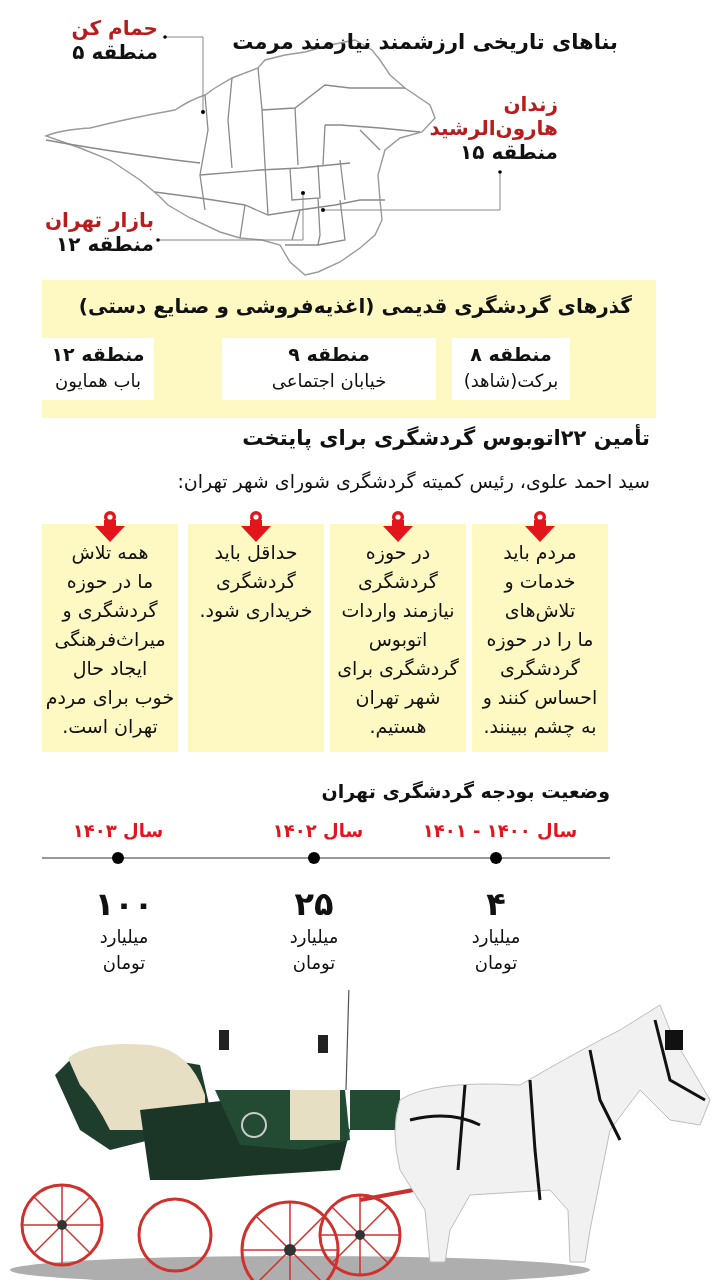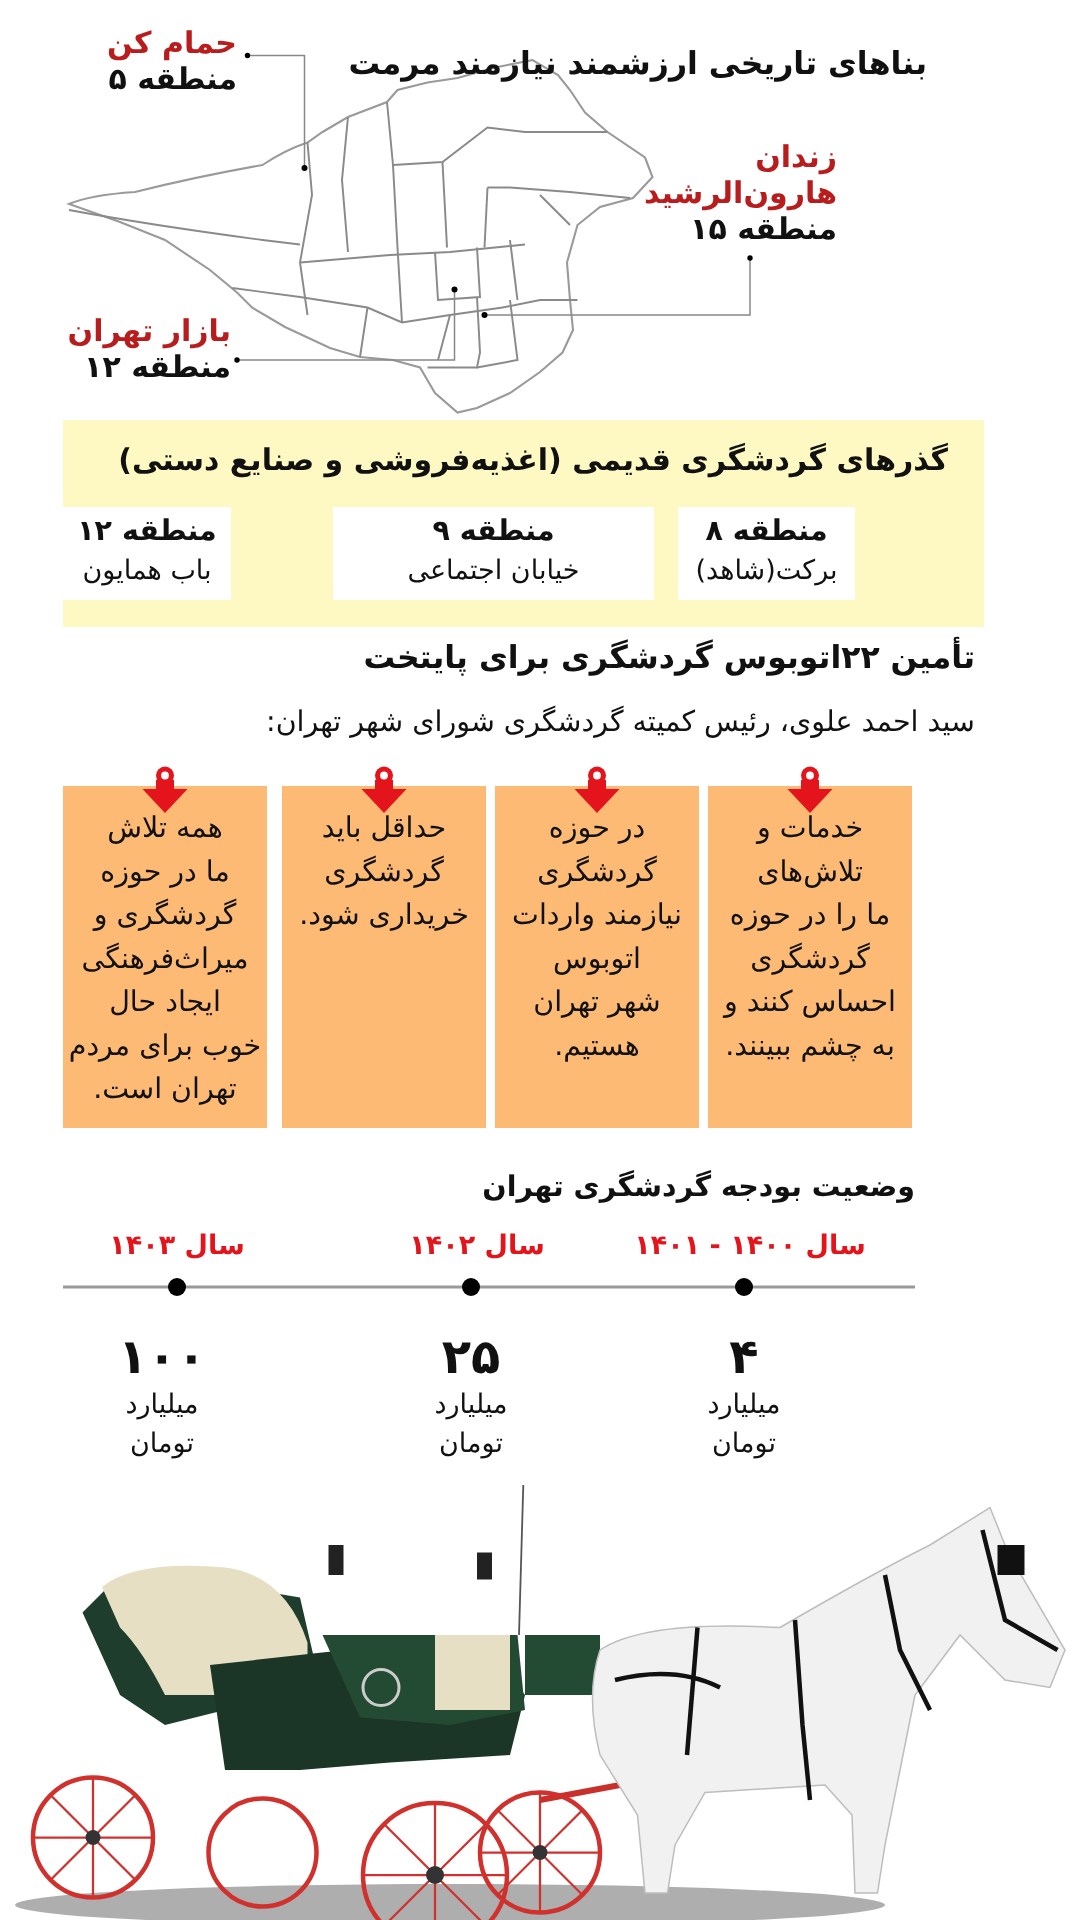--- a/index.html
+++ b/index.html
@@ -19,21 +19,21 @@
   
   .grey-box { left: 42px; top: 280px; width: 614px; height: 138px; background: #fef9c3; }
   .grey-title { right: 24px; top: 14px; font-size: 20px; font-weight: bold; white-space: nowrap; }
   .zone-card { position: absolute; top: 58px; height: 62px; background: #fff; text-align: center; }
   .zone-card .z { font-size: 19px; font-weight: bold; line-height: 28px; margin-top: 2px; }
   .zone-card .n { font-size: 18px; line-height: 26px; }
 
   
   .bus-title { right: 76px; top: 426px; font-size: 21px; font-weight: bold; white-space: nowrap; }
   .bus-sub { right: 76px; top: 470px; font-size: 19px; white-space: nowrap; }
-  .quote-card { position: absolute; top: 524px; background: #fdba74; text-align: center; font-size: 19px; line-height: 29px; padding-top: 14px; box-sizing: border-box; }
+  .quote-card { position: absolute; top: 524px; background: #fef9c3; text-align: center; font-size: 19px; line-height: 29px; padding-top: 14px; box-sizing: border-box; }
   .pin { position: absolute; top: -14px; left: 50%; width: 36px; height: 36px; margin-left: -18px; }
 
   
   .budget-title { right: 116px; top: 780px; font-size: 19px; font-weight: bold; white-space: nowrap; }
   .year { position: absolute; top: 820px; font-size: 18px; font-weight: bold; color: #e3141b; white-space: nowrap; text-align: center; width: 160px; }
   .timeline { left: 42px; top: 857px; width: 568px; height: 2px; background: #999; }
   .dot { position: absolute; top: 852px; width: 12px; height: 12px; border-radius: 50%; background: #000; }
   .amount { position: absolute; top: 884px; width: 120px; text-align: center; }
   .amount .num { font-size: 32px; font-weight: bold; line-height: 40px; }
   .amount .unit { font-size: 18px; line-height: 26px; }
@@ -119,38 +119,40 @@
 
 <div class="abs rtl bus-title">تأمین ۲۲اتوبوس گردشگری برای پایتخت</div>
 <div class="abs rtl bus-sub">سید احمد علوی، رئیس کمیته گردشگری شورای شهر تهران:</div>
 
 <div class="quote-card rtl" style="left:472px; width:136px; height:228px;">
   <svg class="pin" viewBox="0 0 36 36">
       <circle cx="18" cy="7" r="6" fill="#e3141b"></circle>
       <circle cx="18" cy="7" r="2.6" fill="#fff"></circle>
       <path d="M12,10 L24,10 L24,16 L33,16 L18,32 L3,16 L12,16 Z" fill="#e3141b"></path>
     </svg>
+  <div>مردم باید</div>
   <div>خدمات و</div>
   <div>تلاش‌های</div>
   <div>ما را در حوزه</div>
   <div>گردشگری</div>
   <div>احساس کنند و</div>
   <div>به چشم ببینند.</div>
 </div>
 
 <div class="quote-card rtl" style="left:330px; width:136px; height:228px;">
   <svg class="pin" viewBox="0 0 36 36">
       <circle cx="18" cy="7" r="6" fill="#e3141b"></circle>
       <circle cx="18" cy="7" r="2.6" fill="#fff"></circle>
       <path d="M12,10 L24,10 L24,16 L33,16 L18,32 L3,16 L12,16 Z" fill="#e3141b"></path>
     </svg>
   <div>در حوزه</div>
   <div>گردشگری</div>
   <div>نیازمند واردات</div>
   <div>اتوبوس</div>
+  <div>گردشگری برای</div>
   <div>شهر تهران</div>
   <div>هستیم.</div>
 </div>
 
 <div class="quote-card rtl" style="left:188px; width:136px; height:228px;">
   <svg class="pin" viewBox="0 0 36 36">
       <circle cx="18" cy="7" r="6" fill="#e3141b"></circle>
       <circle cx="18" cy="7" r="2.6" fill="#fff"></circle>
       <path d="M12,10 L24,10 L24,16 L33,16 L18,32 L3,16 L12,16 Z" fill="#e3141b"></path>
     </svg>
@@ -188,21 +190,21 @@
 <div class="amount rtl" style="left:436px;">
   <div class="num">۴</div>
   <div class="unit">میلیارد</div>
   <div class="unit">تومان</div>
 </div>
 <div class="amount rtl" style="left:254px;">
   <div class="num">۲۵</div>
   <div class="unit">میلیارد</div>
   <div class="unit">تومان</div>
 </div>
-<div class="amount rtl" style="left:48px;">
+<div class="amount rtl" style="left:64px;">
   <div class="num">۱۰۰</div>
   <div class="unit">میلیارد</div>
   <div class="unit">تومان</div>
 </div>
 
 <svg id="carriage-svg" viewBox="0 990 726 290">
 
   <ellipse cx="300" cy="1270" rx="290" ry="14" fill="#6b6b6b" opacity="0.55"></ellipse>
 
   <line x1="349" y1="985" x2="346" y2="1090" stroke="#555" stroke-width="1.2"></line>

